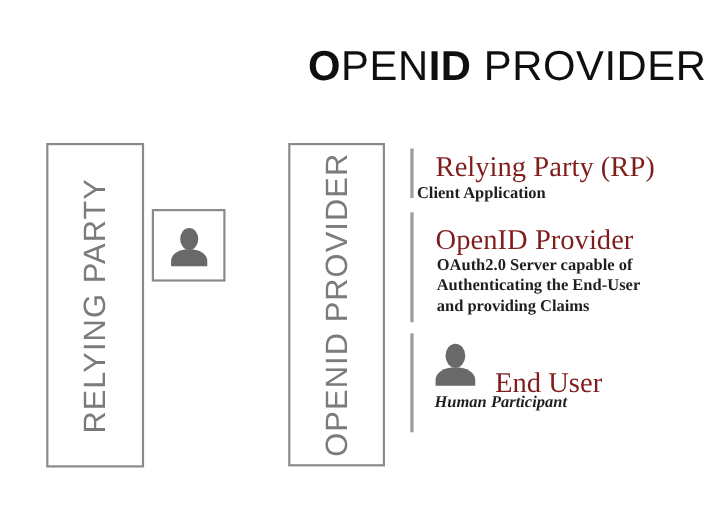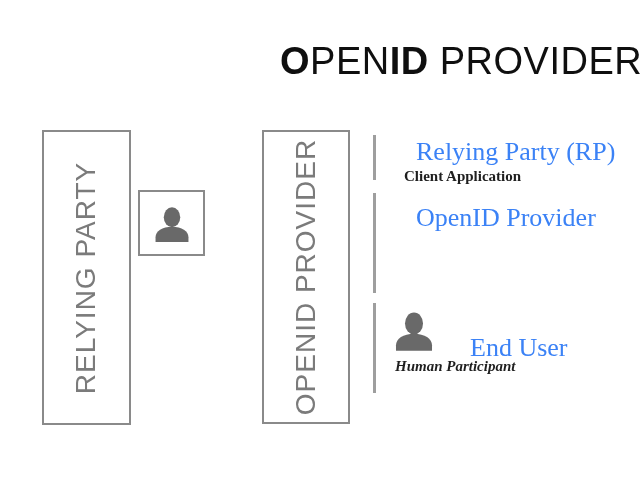--- a/index.html
+++ b/index.html
@@ -72,36 +72,35 @@
   }
   .bar-1 { top: 135px; height: 45px; }
   .bar-2 { top: 193px; height: 100px; }
   .bar-3 { top: 303px; height: 90px; }
 
   
   .legend-heading {
     position: absolute;
     font-family: "Liberation Serif", serif;
     font-size: 26px;
-    color: #3b82f6;
+    color: #7f1d1d;
     line-height: 1.15;
     white-space: nowrap;
-    margin-left: 20px;
   }
   .legend-desc {
     position: absolute;
     font-family: "Liberation Serif", serif;
     font-size: 15px;
     font-weight: 700;
     color: #1f1f1f;
     line-height: 19px;
     white-space: nowrap;
   }
   .h-1 { left: 396px; top: 137px; }
-  .d-1 { left: 404px; top: 167px; }
+  .d-1 { left: 379px; top: 167px; }
   .h-2 { left: 396px; top: 203px; }
   .d-2 { left: 397px; top: 232px; }
   .h-3 { left: 450px; top: 333px; }
   .d-3 { left: 395px; top: 357px; font-style: italic; }
 
   .end-user-icon {
     position: absolute;
     left: 391px; top: 308px;
     width: 46px; height: 50px;
   }
@@ -130,20 +129,25 @@
   <div class="vbox box-op">
     <span class="vlabel">OPENID PROVIDER</span>
   </div>
 
   <div class="bar bar-1"></div>
   <div class="legend-heading h-1">Relying Party (RP)</div>
   <div class="legend-desc d-1">Client Application</div>
 
   <div class="bar bar-2"></div>
   <div class="legend-heading h-2">OpenID Provider</div>
+  <div class="legend-desc d-2">
+    <div>OAuth2.0 Server capable of</div>
+    <div>Authenticating the End-User</div>
+    <div>and providing Claims</div>
+  </div>
 
   <div class="bar bar-3"></div>
   <div class="end-user-icon">
     <svg viewBox="0 0 24 26" aria-hidden="true">
       <ellipse class="person-fill" cx="12" cy="8" rx="4.7" ry="5.7"></ellipse>
       <path class="person-fill" d="M12 13.4 C6.4 13.4 2.6 16.0 2.6 19.4 L2.6 22.2 L21.4 22.2 L21.4 19.4 C21.4 16.0 17.6 13.4 12 13.4 Z"></path>
     </svg>
   </div>
   <div class="legend-heading h-3">End User</div>
   <div class="legend-desc d-3">Human Participant</div>

